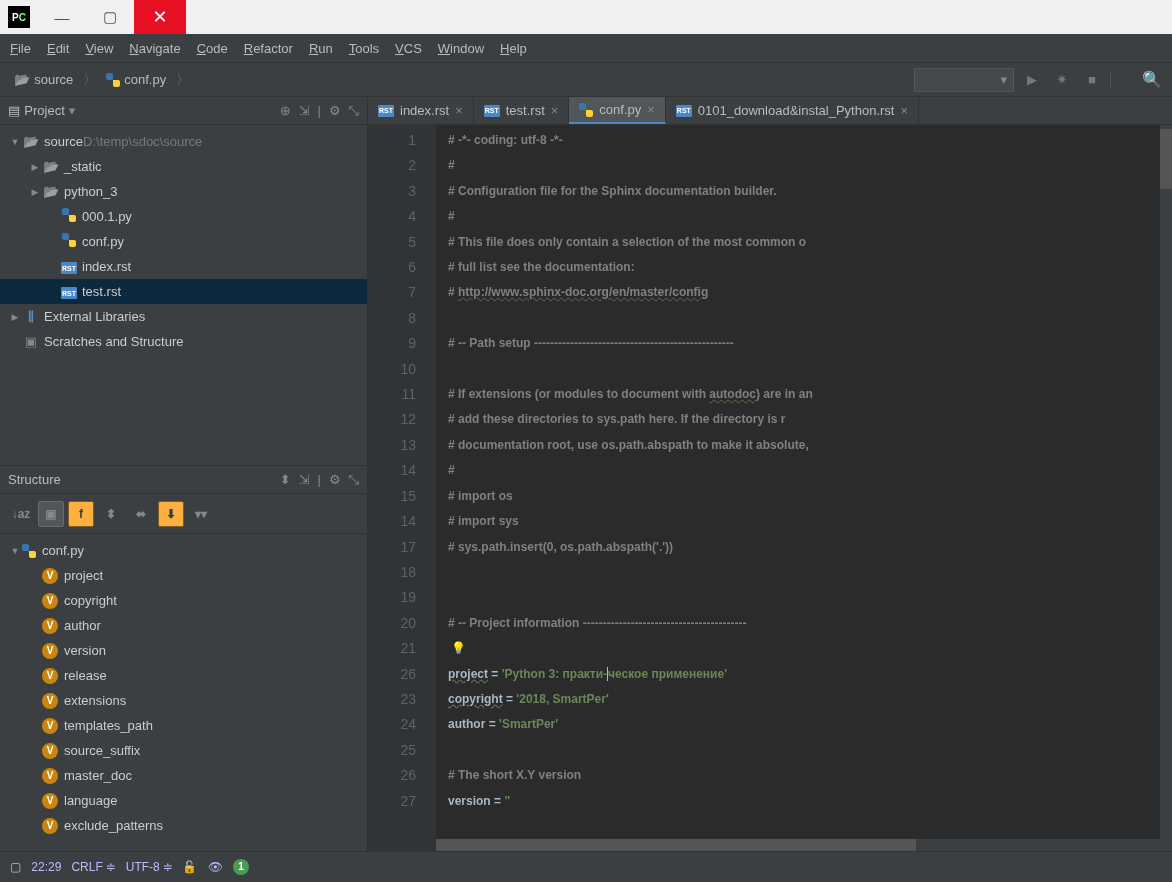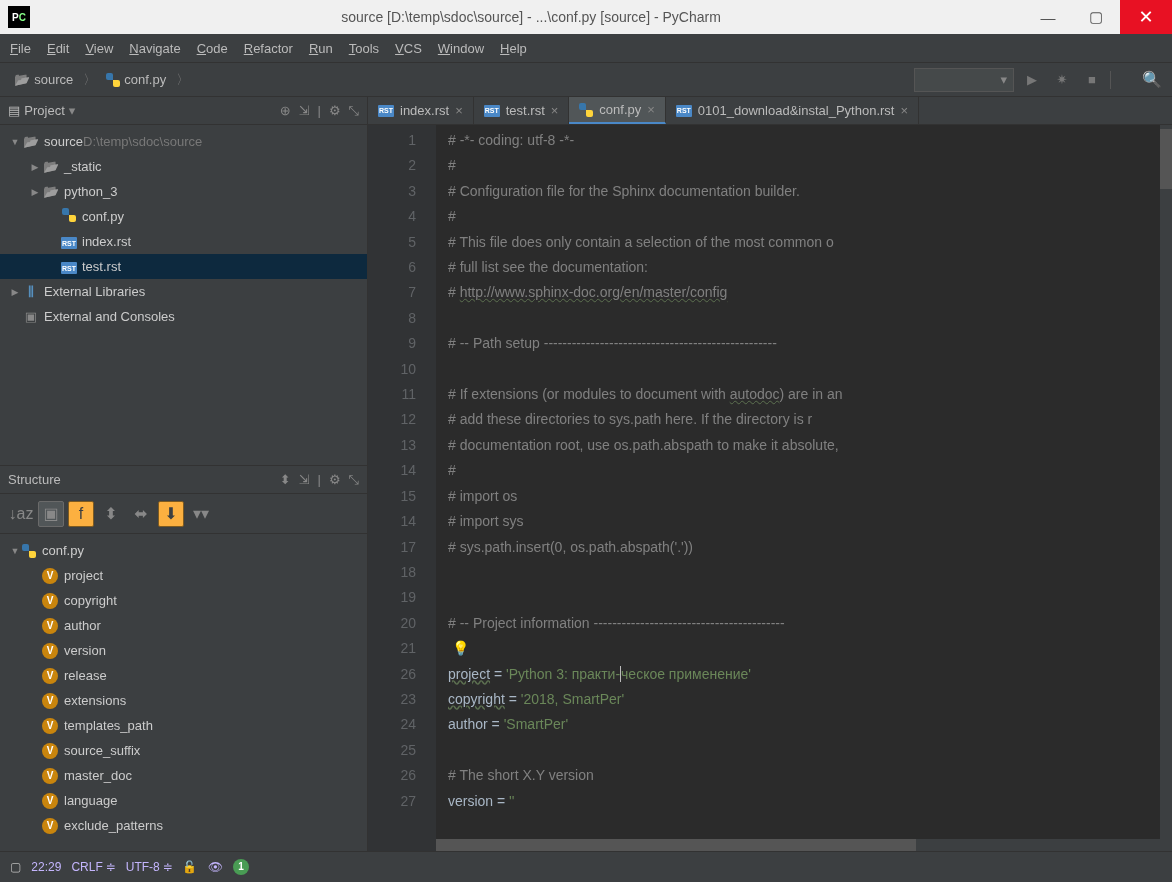--- a/index.html
+++ b/index.html
@@ -39,34 +39,34 @@
 .tree-row.selected { background: #0d293e; }
 .tree-row .arrow { width: 14px; text-align:center; color:#888; font-size:9px; }
 .tree-row .icon { width: 18px; text-align:center; margin-right:4px; }
 .tree-row .label { color:#ccc; }
 .tree-row .hint { color:#787878; }
 .indent-1 { padding-left: 28px; }
 .indent-2 { padding-left: 46px; }
 
 .structure-panel { flex:1; display:flex; flex-direction:column; border-top:1px solid #323232; }
 .structure-toolbar { height: 40px; display:flex; align-items:center; gap:4px; padding:0 8px; border-bottom:1px solid #323232; }
-.structure-toolbar .tb-btn { width:26px; height:26px; border:1px solid transparent; display:flex; align-items:center; justify-content:center; color:#888; border-radius:2px; font-size:16px; }
+.structure-toolbar .tb-btn { width:26px; height:26px; border:1px solid transparent; display:flex; align-items:center; justify-content:center; color:#888; border-radius:2px; font-size:12px;font-weight:bold; }
 .structure-toolbar .tb-btn.active { background:#fcb040; color:#3c3f41; border-color:#7d5a20; }
 .structure-toolbar .tb-btn.on { background:#515658; border-color:#6a6a6a; }
 .structure-tree { flex:1; overflow:auto; }
 .structure-tree .v-icon { display:inline-flex; width:16px; height:16px; border-radius:50%; background:#c9850d; color:#fff; align-items:center; justify-content:center; font-size:10px; font-weight:bold; margin-right:6px; }
 
 .editor-area { flex:1; display:flex; flex-direction:column; background:#2b2b2b; position:relative; }
 .tabs { height: 28px; display:flex; align-items:center; background:#3c3f41; border-bottom:1px solid #323232; }
 .tab { height:100%; display:flex; align-items:center; gap:6px; padding:0 10px; color:#bbb; cursor:pointer; border-right:1px solid #323232; }
 .tab.active { background:#515658; border-bottom:2px solid #4a88c7; }
 .tab .close-x { color:#888; font-size:13px; }
 .editor-body { flex:1; display:flex; overflow:hidden; }
 .gutter { width:68px; background:#313335; color:#606366; text-align:right; padding-right:20px; font-family: "Consolas", monospace; font-size:14px; line-height:25.4px; padding-top:3px; position:relative; }
-.code { flex:1; font-family:"Consolas", monospace; font-size:14px; line-height:25.4px; padding:3px 0 0 12px; color:#a9b7c6; white-space:pre; overflow:hidden; position:relative; }
+.code { flex:1; font-family:"Consolas", monospace; font-size:12px; line-height:25.4px; padding:3px 0 0 12px; color:#a9b7c6; white-space:pre; overflow:hidden; position:relative;font-weight:bold; }
 .code .comment { color:#808080; }
 .code .link { color:#808080; text-decoration: underline wavy #5c7050; text-decoration-thickness:1px; }
 .code .str { color:#6a8759; }
 .code .ident { color:#a9b7c6; text-decoration: underline wavy #5c7050; }
 .code .cursor { border-left:1px solid #bbb; animation:blink 1s infinite; }
 .bulb { color:#ffc66d; }
 @keyframes blink { 50% { opacity:0; } }
 .editor-scrollbar { position:absolute; right:0; top:28px; bottom:0; width:12px; background:#3c3f41; }
 .editor-scrollbar .thumb { width:100%; background:#555; height:60px; margin-top:4px; }
 .h-scroll { position:absolute; left:68px; right:12px; bottom:0; height:12px; background:#3c3f41; }
@@ -86,21 +86,20 @@
 .icon-scratch { color:#888; }
 </style>
 </head>
 <body>
 
 <div class="titlebar">
   <div class="app-icon">
       <span>P</span>
       <span>C</span>
     </div>
-  <div class="title">source [D:\temp\sdoc\source] - ...\conf.py [source] - PyCharm</div>
   <div class="win-ctrl">
     <div>—</div>
     <div>▢</div>
     <div class="close">✕</div>
   </div>
 </div>
 
 <div class="menubar" id="menubar">
     <span><u>F</u>ile</span>
     <span><u>E</u>dit</span>
@@ -170,20 +169,25 @@
               <span class="label">_static</span>
             </div>
             <div class="tree-row indent-1">
               <span class="arrow">▶</span>
               <span class="icon icon-folder-open"></span>
               <span class="label">python_3</span>
             </div>
             <div class="tree-row indent-2">
               <span class="arrow"></span>
               <span class="icon"><span class="icon-py"></span></span>
+              <span class="label">000.1.py</span>
+            </div>
+            <div class="tree-row indent-2">
+              <span class="arrow"></span>
+              <span class="icon"><span class="icon-py"></span></span>
               <span class="label">conf.py</span>
             </div>
             <div class="tree-row indent-2">
               <span class="arrow"></span>
               <span class="icon"><span class="icon-rst"></span></span>
               <span class="label">index.rst</span>
             </div>
             <div class="tree-row indent-2 selected">
               <span class="arrow"></span>
               <span class="icon"><span class="icon-rst"></span></span>
@@ -191,21 +195,21 @@
             </div>
           </div>
         <div class="tree-row">
           <span class="arrow">▶</span>
             <span class="icon icon-lib">⫼</span>
           <span class="label">External Libraries</span>
         </div>
         <div class="tree-row">
           <span class="arrow"></span>
             <span class="icon icon-scratch">▣</span>
-          <span class="label">External and Consoles</span>
+          <span class="label">Scratches and Structure</span>
         </div>
       </div>
     </div>
 
     <div class="structure-panel">
       <div class="panel-header">
         <span class="title">Structure</span>
         <div class="header-tools">
           <span>⬍</span>
           <span>⇲</span>

